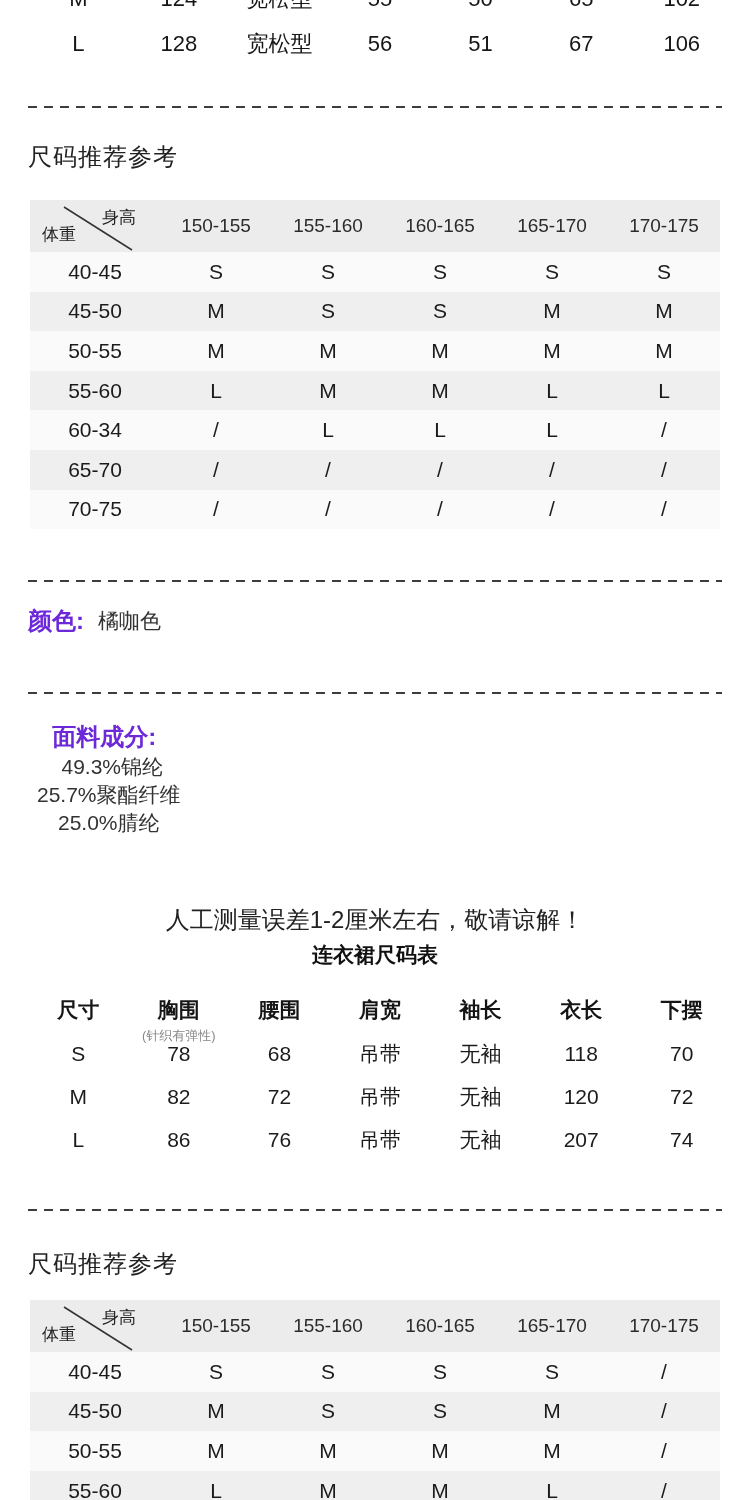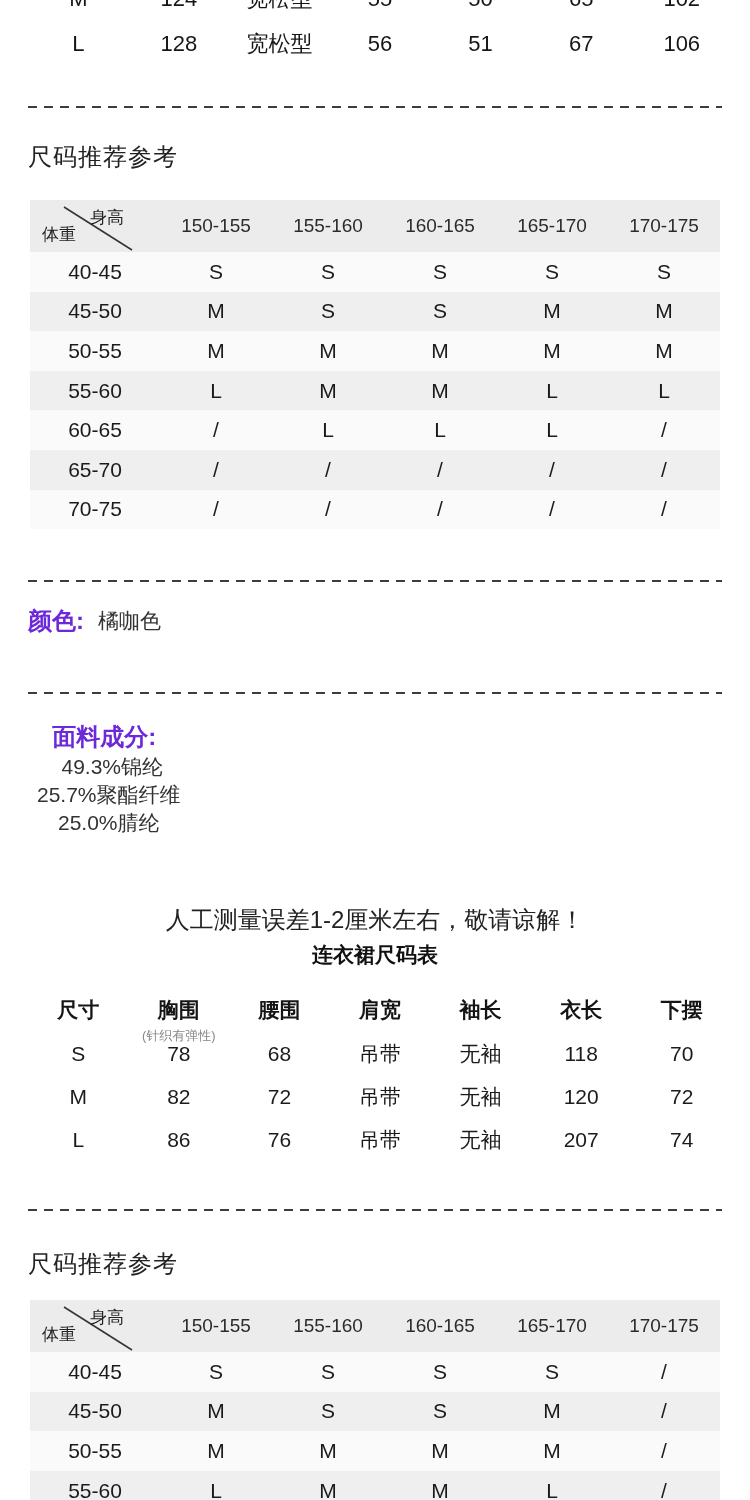--- a/index.html
+++ b/index.html
@@ -14,21 +14,21 @@
   .toptable{position:absolute;left:0;top:-24px;width:750px;font-size:22px;color:#161616;}
   .toptable .t7row{height:45px;}
   
   .h-reco{position:absolute;left:28px;font-size:24px;color:#222;letter-spacing:1px;}
   
   .rec{position:absolute;left:30px;width:690px;}
   .rec-h{display:flex;height:52px;background:#ececec;align-items:center;}
   .rec-h .hl{flex:1;text-align:center;font-size:19px;color:#2b2b2b;}
   .corner{width:130px;height:52px;position:relative;flex:none;}
   .corner svg{position:absolute;left:0;top:0;}
-  .corner .tr{position:absolute;top:6px;right:36px;font-size:17px;color:#222;}
+  .corner .tr{position:absolute;top:6px;right:24px;font-size:17px;color:#222;}
   .corner .bl{position:absolute;bottom:6px;left:12px;font-size:17px;color:#222;}
   .rec-r{display:flex;height:39.6px;align-items:center;font-size:21px;color:#1b1b1b;}
   .rec-r .w{width:130px;text-align:center;flex:none;}
   .rec-r .v{flex:1;text-align:center;}
   .rl{background:#fafafa;}
   .rd{background:#efefef;}
   
   .labelline{position:absolute;left:28px;display:flex;align-items:center;}
   .labelline .lab{font-size:24px;font-weight:700;color:#6d28d9;}
   .labelline .val{font-size:21px;color:#333;margin-left:14px;}
@@ -115,21 +115,21 @@
     </div>
     <div class="rec-r rd">
       <div class="w">55-60</div>
       <div class="v">L</div>
       <div class="v">M</div>
       <div class="v">M</div>
       <div class="v">L</div>
       <div class="v">L</div>
     </div>
     <div class="rec-r rl">
-      <div class="w">60-65</div>
+      <div class="w">60-34</div>
       <div class="v">/</div>
       <div class="v">L</div>
       <div class="v">L</div>
       <div class="v">L</div>
       <div class="v">/</div>
     </div>
     <div class="rec-r rd">
       <div class="w">65-70</div>
       <div class="v">/</div>
       <div class="v">/</div>

